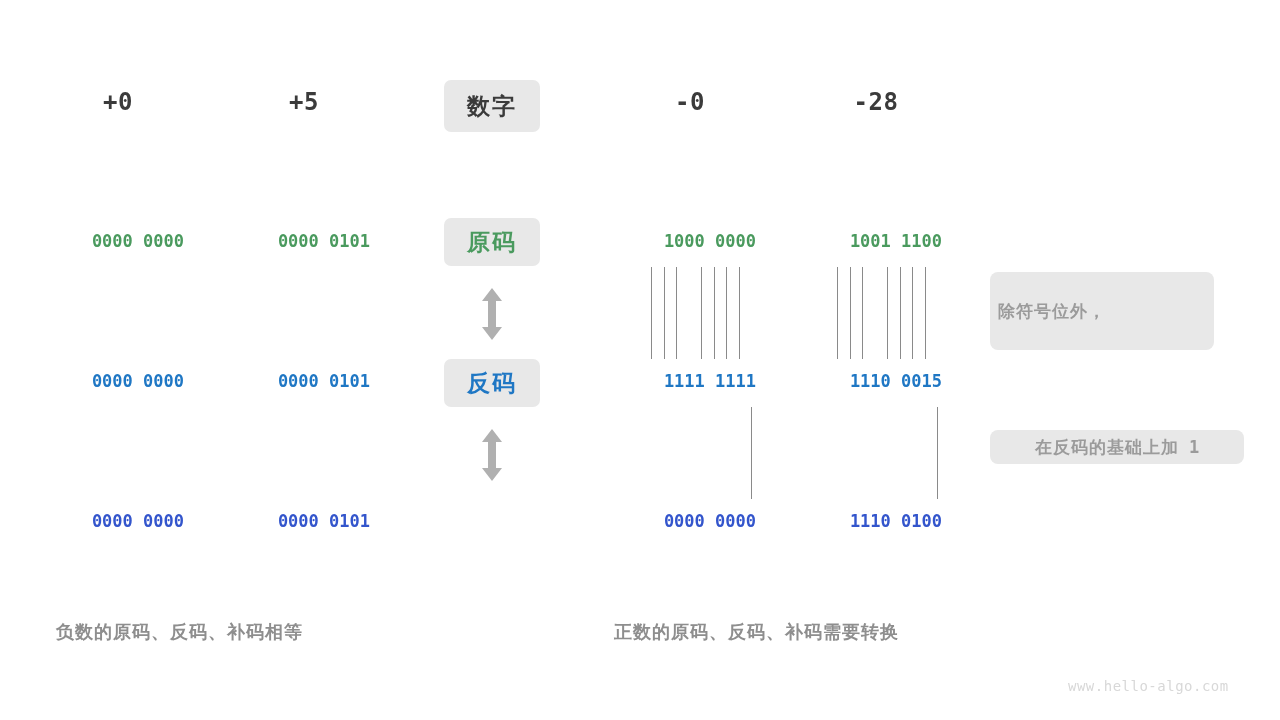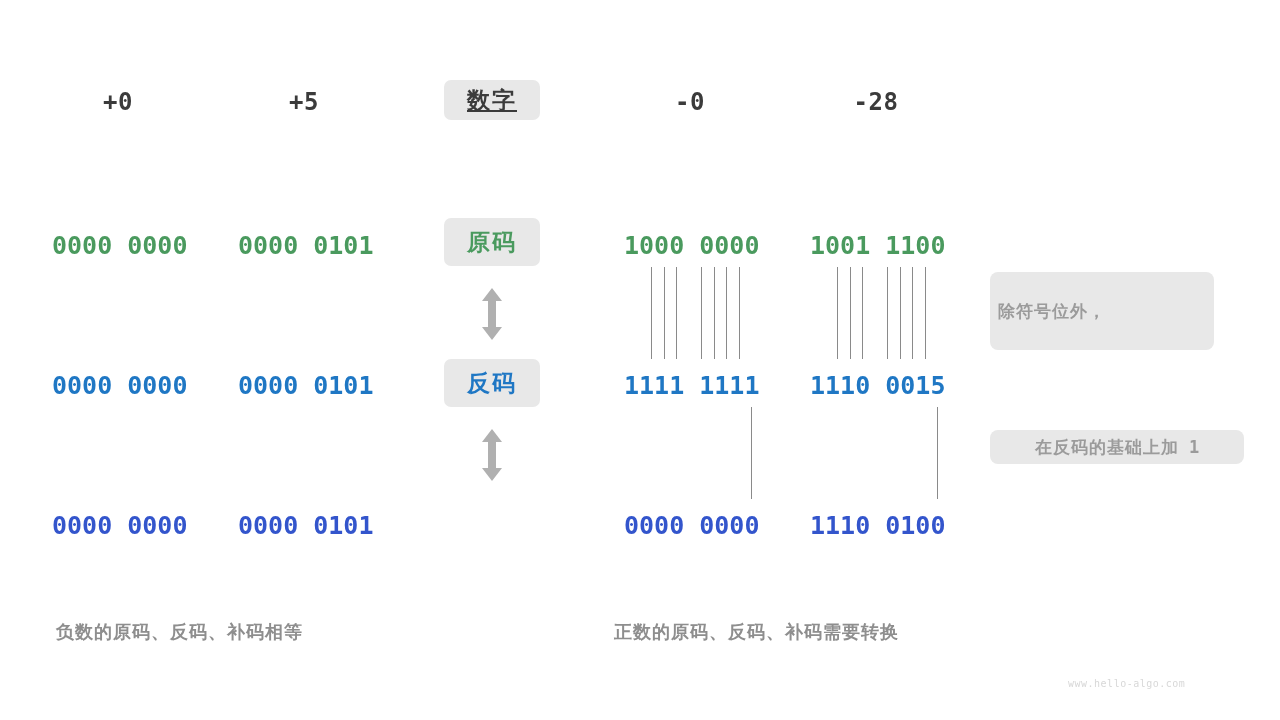--- a/index.html
+++ b/index.html
@@ -26,21 +26,21 @@
     font-weight: bold;
     color: #3b3b3b;
     text-align: center;
     letter-spacing: 0.5px;
     white-space: nowrap;
   }
 
   
   .bits {
     font-family: "DejaVu Sans Mono", monospace;
-    font-size: 25px;
+    font-size: 17px;
     font-weight: bold;
     text-align: right;
     white-space: pre;
     letter-spacing: 0px;
   }
   .bits.green  { color: #4a9a5e; }
   .bits.blue   { color: #1f77c4; }
   .bits.indigo { color: #3355cc; }
 
   
@@ -86,21 +86,21 @@
     color: #8e8e8e;
     font-size: 18px;
     font-weight: bold;
     letter-spacing: 1px;
     white-space: nowrap;
   }
 
   
   .watermark {
     font-family: "DejaVu Sans Mono", monospace;
-    font-size: 10px;
+    font-size: 14px;
     color: #d8d8d8;
     letter-spacing: 0.5px;
     white-space: nowrap;
   }
 
   
   .vline {
     position: absolute;
     width: 1px;
     background: #8a8a8a;
@@ -111,21 +111,21 @@
 </style>
 </head>
 <body>
 
 <div id="canvas">
 
   <div class="abs num-head" style="left:52px; top:88px; width:132px;">+0</div>
 
   <div class="abs num-head" style="left:238px; top:88px; width:132px;">+5</div>
 
-  <div class="abs chip dark" style="left:444px; top:80px; width:96px; height:40px;text-decoration:underline;">数字</div>
+  <div class="abs chip dark" style="left:444px; top:80px; width:96px; height:52px;">数字</div>
 
   <div class="abs num-head" style="left:624px; top:88px; width:132px;">-0</div>
 
   <div class="abs num-head" style="left:810px; top:88px; width:132px;">-28</div>
 
   <div class="abs bits green" style="left:52px; top:231px; width:132px;">0000 0000</div>
 
   <div class="abs bits green" style="left:238px; top:231px; width:132px;">0000 0101</div>
 
   <div class="abs chip green" style="left:444px; top:218px; width:96px; height:48px;">原码</div>

